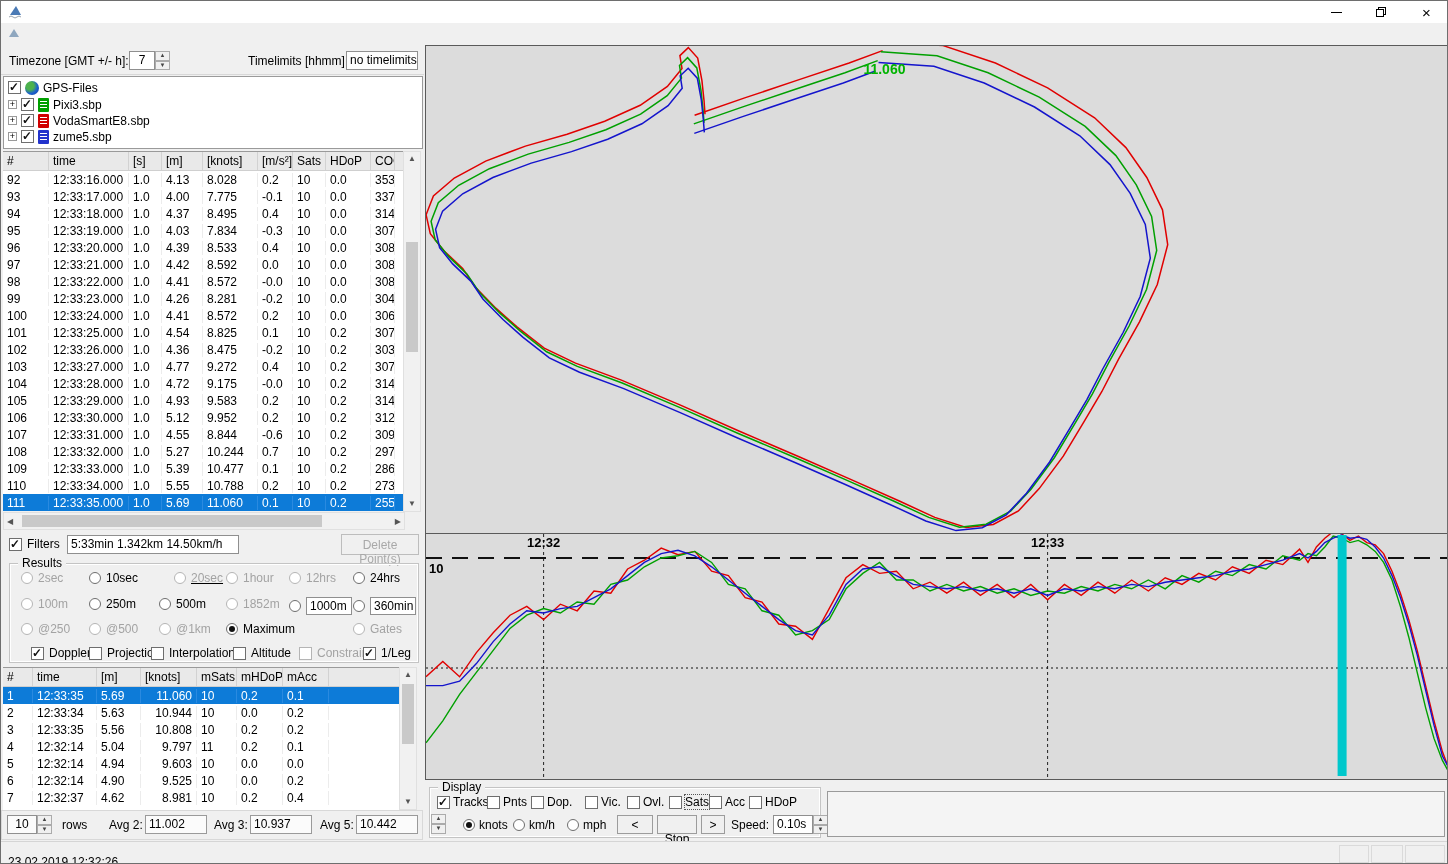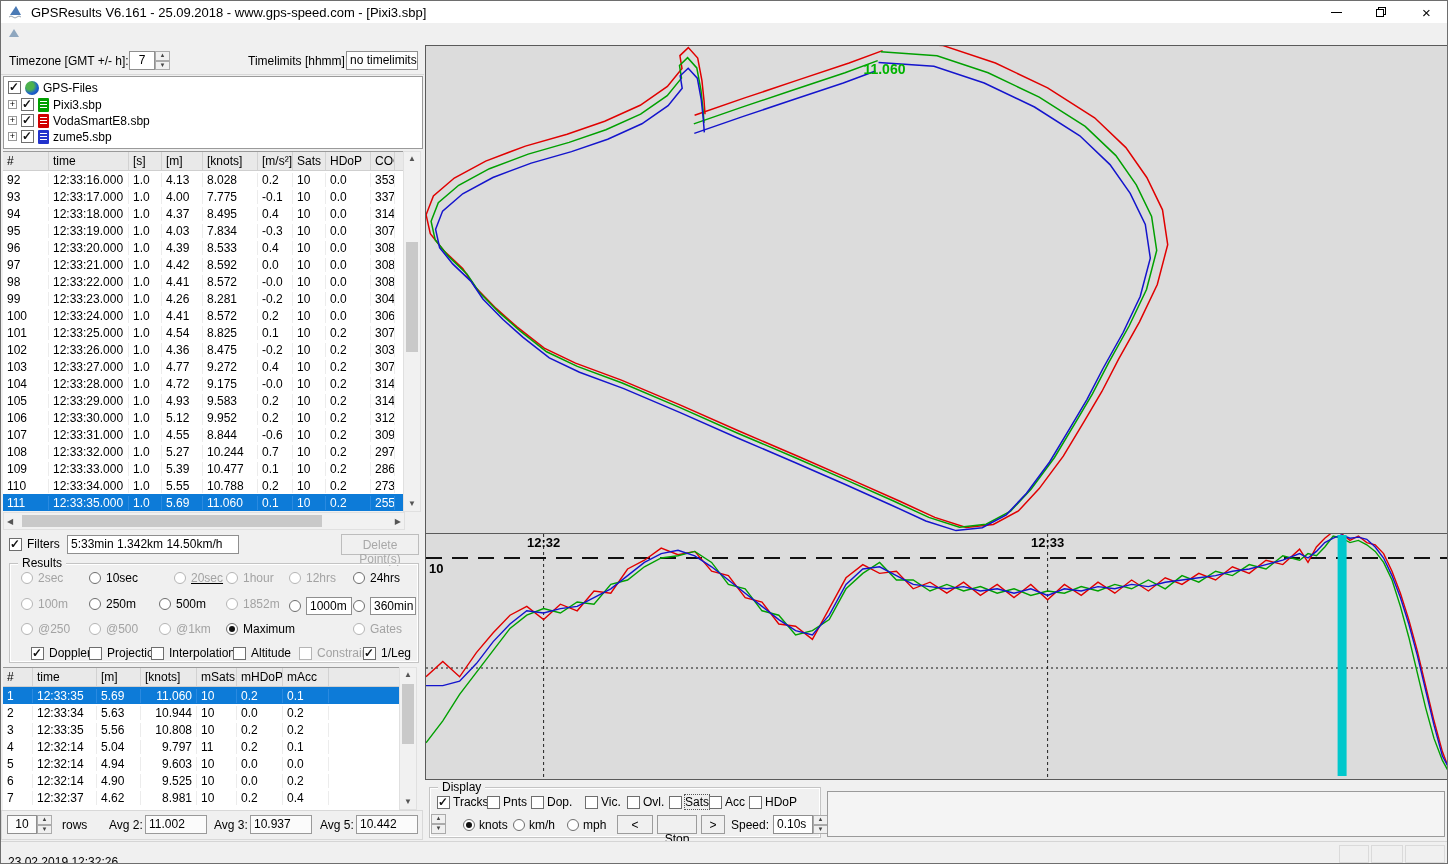--- a/index.html
+++ b/index.html
@@ -66,21 +66,20 @@
 
 <div id="window">
 
   <div class="abs titlebar">
     <div class="abs" style="left:7px;top:3px;width:16px;height:16px;">
       <svg width="16" height="16">
           <path d="M2 11 L13 11 L8 2 Z" fill="#4a7ab5"></path>
           <path d="M1 13 q2 -2 4 0 q2 2 4 0 q2 -2 4 0" stroke="#9aa4ae" fill="none"></path>
         </svg>
     </div>
-    <div class="abs title-text">GPSResults V6.161 - 25.09.2018 - www.gps-speed.com - [Pixi3.sbp]</div>
     <div class="abs win-btn" style="left:1313px;">
       <div style="width:11px;height:1px;background:#000;"></div>
     </div>
     <div class="abs win-btn" style="left:1358px;">
       <div style="position:relative;width:11px;height:11px;">
         <div style="position:absolute;left:2px;top:0;width:8px;height:8px;border:1px solid #000;box-sizing:border-box;"></div>
         <div style="position:absolute;left:0;top:2px;width:8px;height:8px;border:1px solid #000;background:#fff;box-sizing:border-box;"></div>
       </div>
     </div>
     <div class="abs win-btn" style="left:1403px;font-size:15px;">

